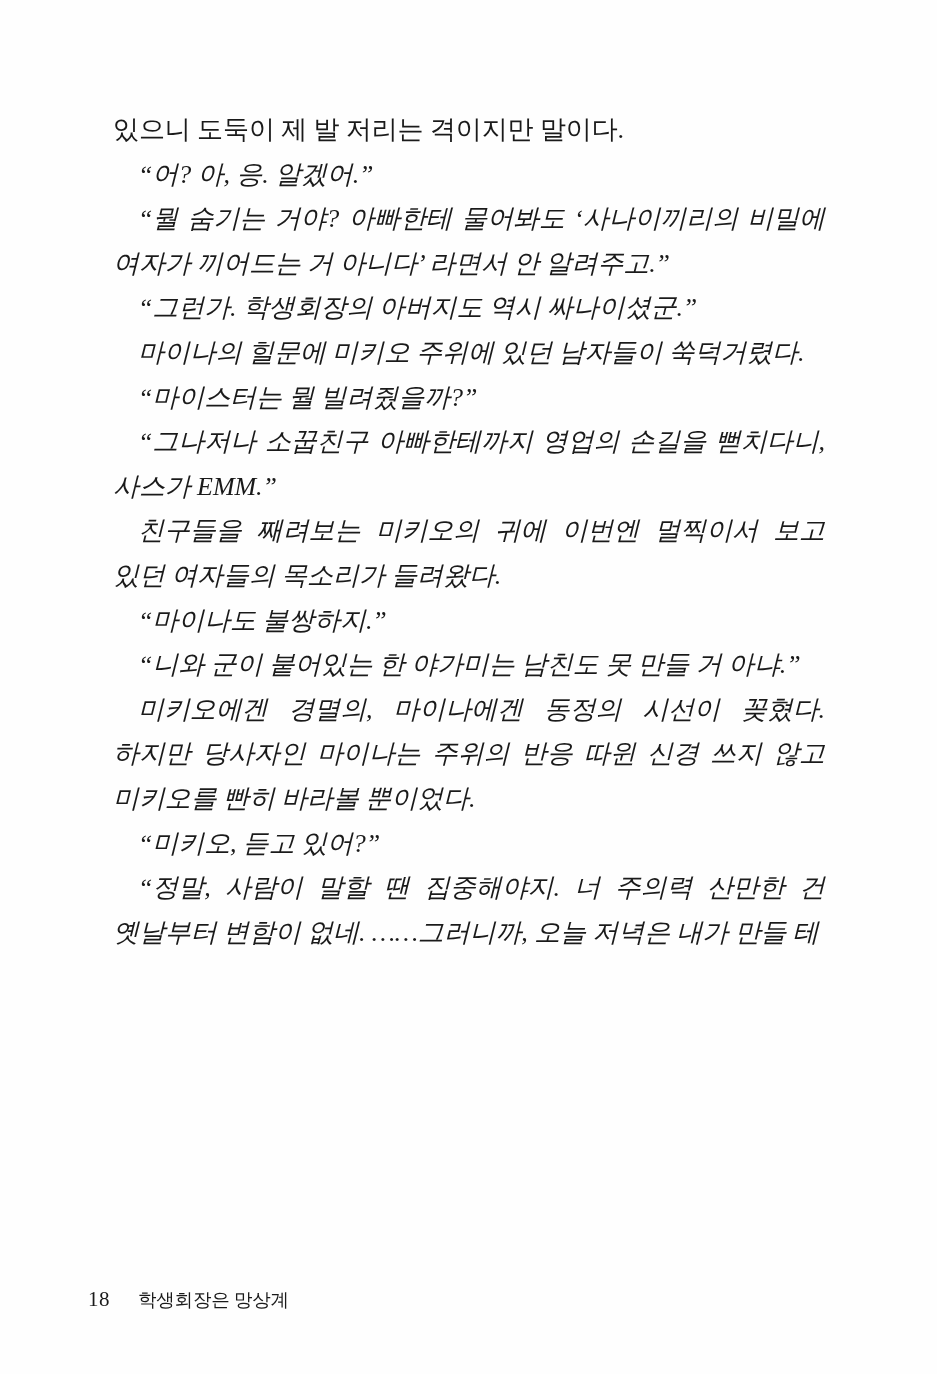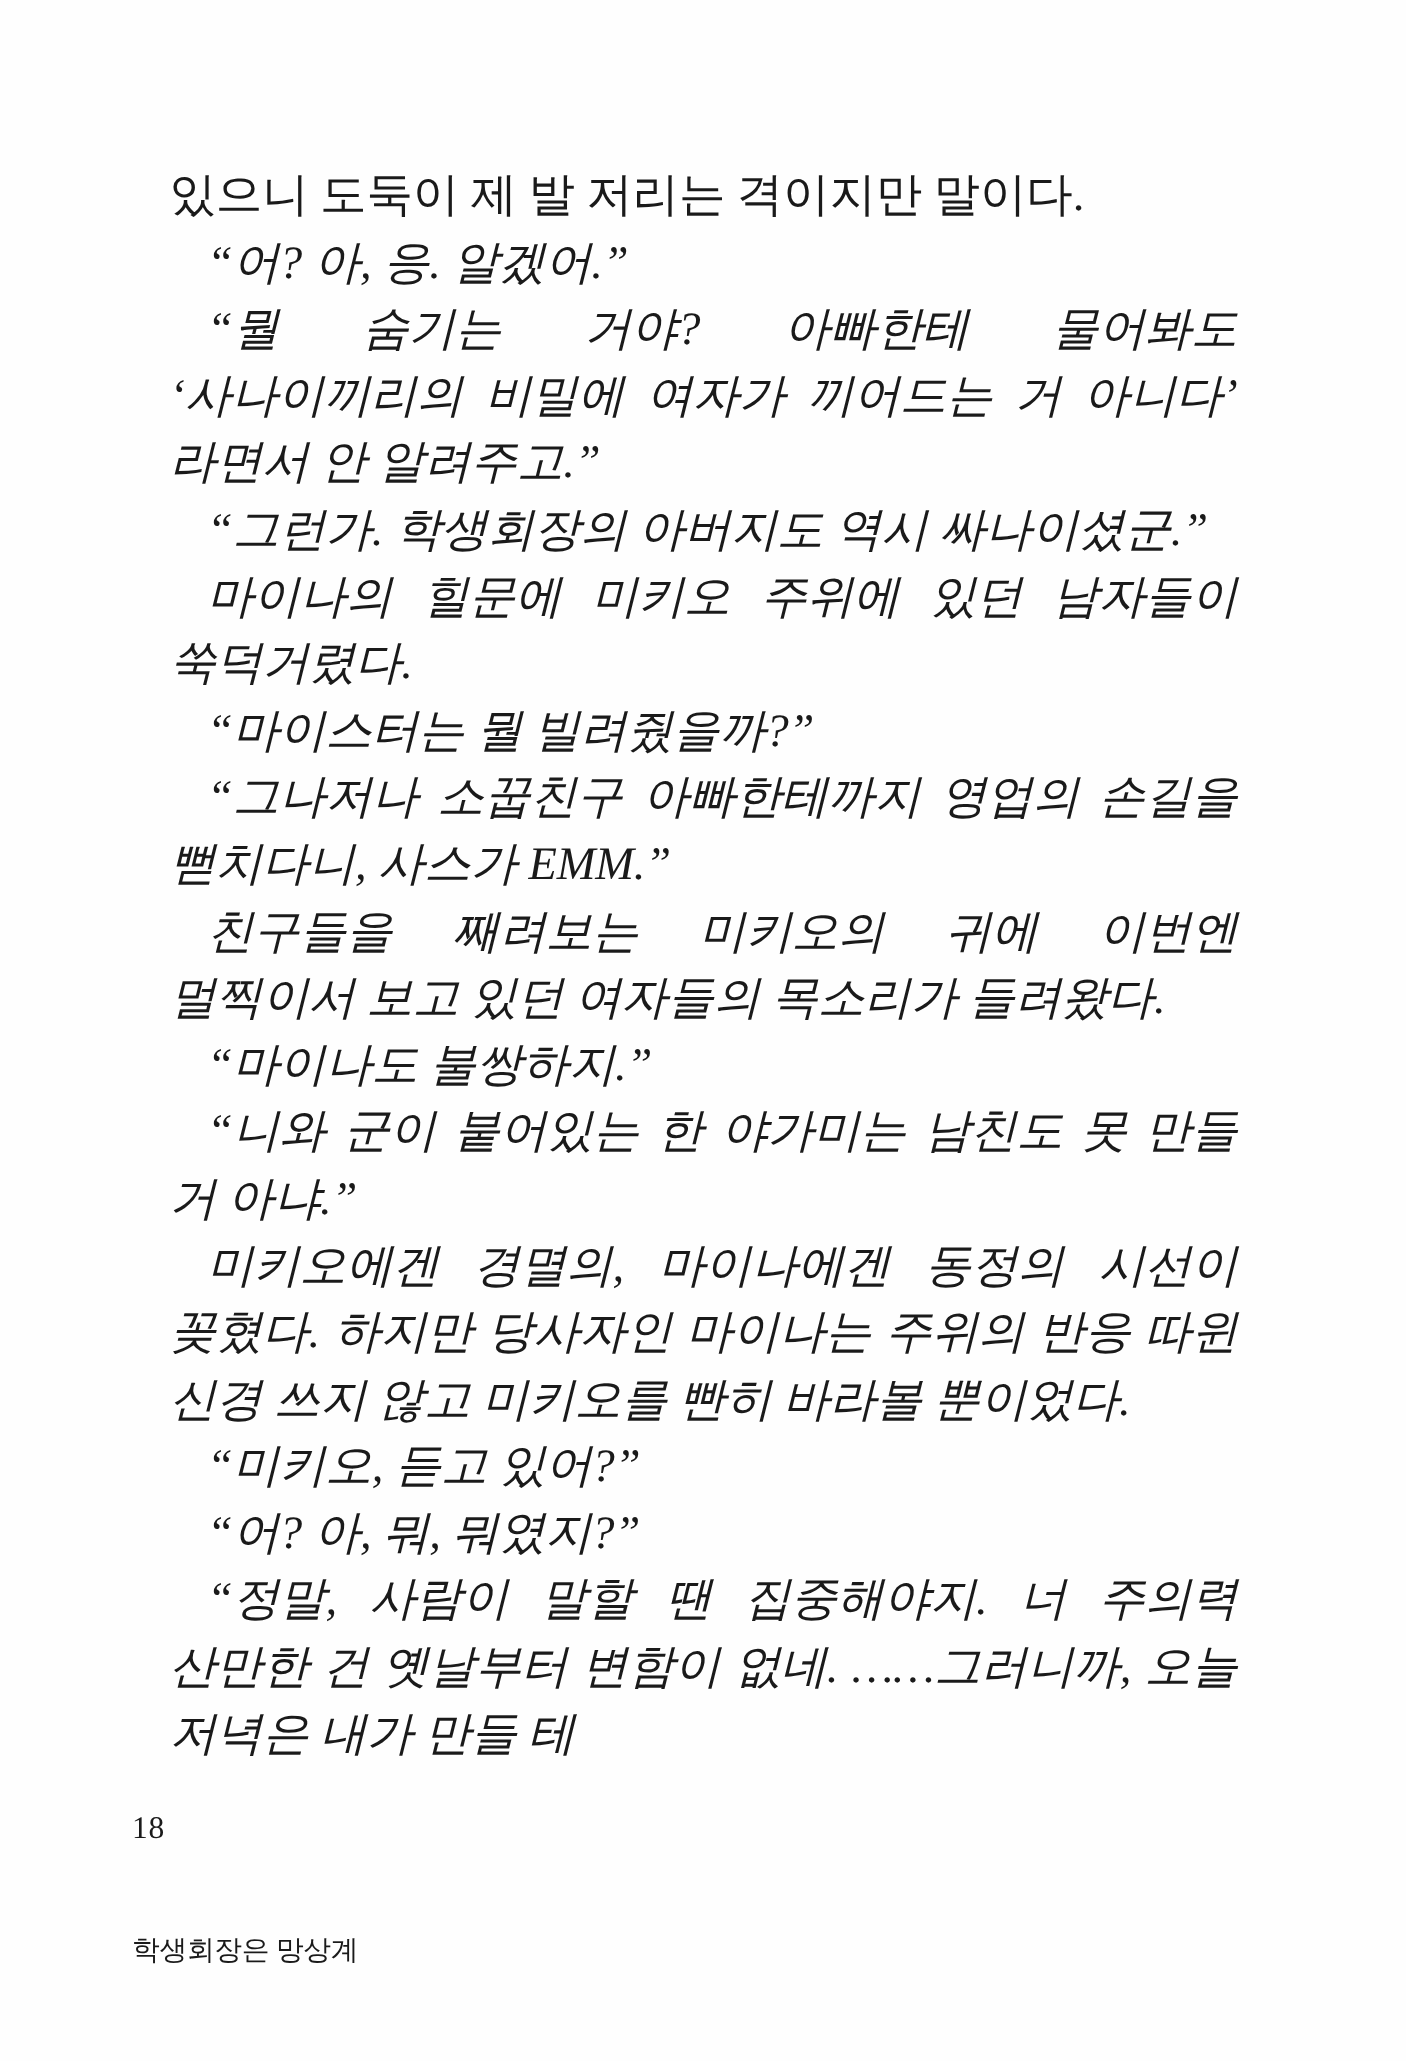--- a/index.html
+++ b/index.html
@@ -22,40 +22,39 @@
     height: 1374px;
     background: #fefefe;
   }
   .text-block {
     position: absolute;
     left: 113px;
     top: 108px;
     width: 712px;
   }
   .para {
-    font-size: 31px;
+    font-size: 26px;
     line-height: 44.6px;
     text-align: justify;
     text-justify: inter-character;
     margin: 0;
     letter-spacing: -0.1px;
     word-break: keep-all;
   }
   .para.indent {
     text-indent: 25px;
     font-style: italic;
   }
   .footer {
     position: absolute;
     left: 88px;
     bottom: 62px;
     display: flex;
     align-items: baseline;
     gap: 28px;
-    flex-direction: column;
   }
   .folio {
     font-size: 21px;
     color: #1a1a1a;
     letter-spacing: 0.5px;
   }
   .running-title {
     font-size: 18.5px;
     color: #1a1a1a;
     letter-spacing: -0.2px;
@@ -73,21 +72,20 @@
     <p class="para indent">“뭘 숨기는 거야? 아빠한테 물어봐도 ‘사나이끼리의 비밀에 여자가 끼어드는 거 아니다’ 라면서 안 알려주고.”</p>
     <p class="para indent">“그런가. 학생회장의 아버지도 역시 싸나이셨군.”</p>
     <p class="para indent">마이나의 힐문에 미키오 주위에 있던 남자들이 쑥덕거렸다.</p>
     <p class="para indent">“마이스터는 뭘 빌려줬을까?”</p>
     <p class="para indent">“그나저나 소꿉친구 아빠한테까지 영업의 손길을 뻗치다니, 사스가 EMM.”</p>
     <p class="para indent">친구들을 째려보는 미키오의 귀에 이번엔 멀찍이서 보고 있던 여자들의 목소리가 들려왔다.</p>
     <p class="para indent">“마이나도 불쌍하지.”</p>
     <p class="para indent">“니와 군이 붙어있는 한 야가미는 남친도 못 만들 거 아냐.”</p>
     <p class="para indent">미키오에겐 경멸의, 마이나에겐 동정의 시선이 꽂혔다. 하지만 당사자인 마이나는 주위의 반응 따윈 신경 쓰지 않고 미키오를 빤히 바라볼 뿐이었다.</p>
     <p class="para indent">“미키오, 듣고 있어?”</p>
-    <p class="para indent">“어? 아, 뭐, 뭐였지?”</p>
     <p class="para indent">“정말, 사람이 말할 땐 집중해야지. 너 주의력 산만한 건 옛날부터 변함이 없네. ……그러니까, 오늘 저녁은 내가 만들 테</p>
   </div>
 
   <div class="footer">
     <span class="folio">18</span>
     <span class="running-title">학생회장은 망상계</span>
   </div>
 
 </div>
 

